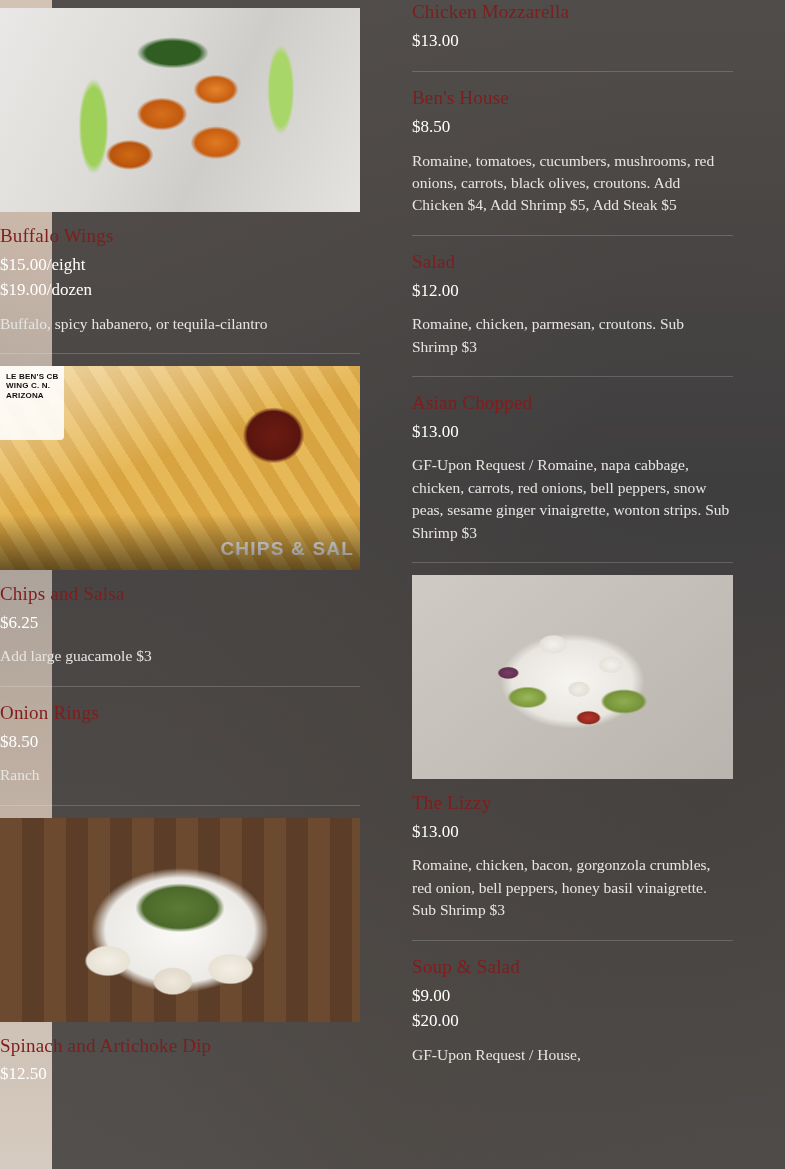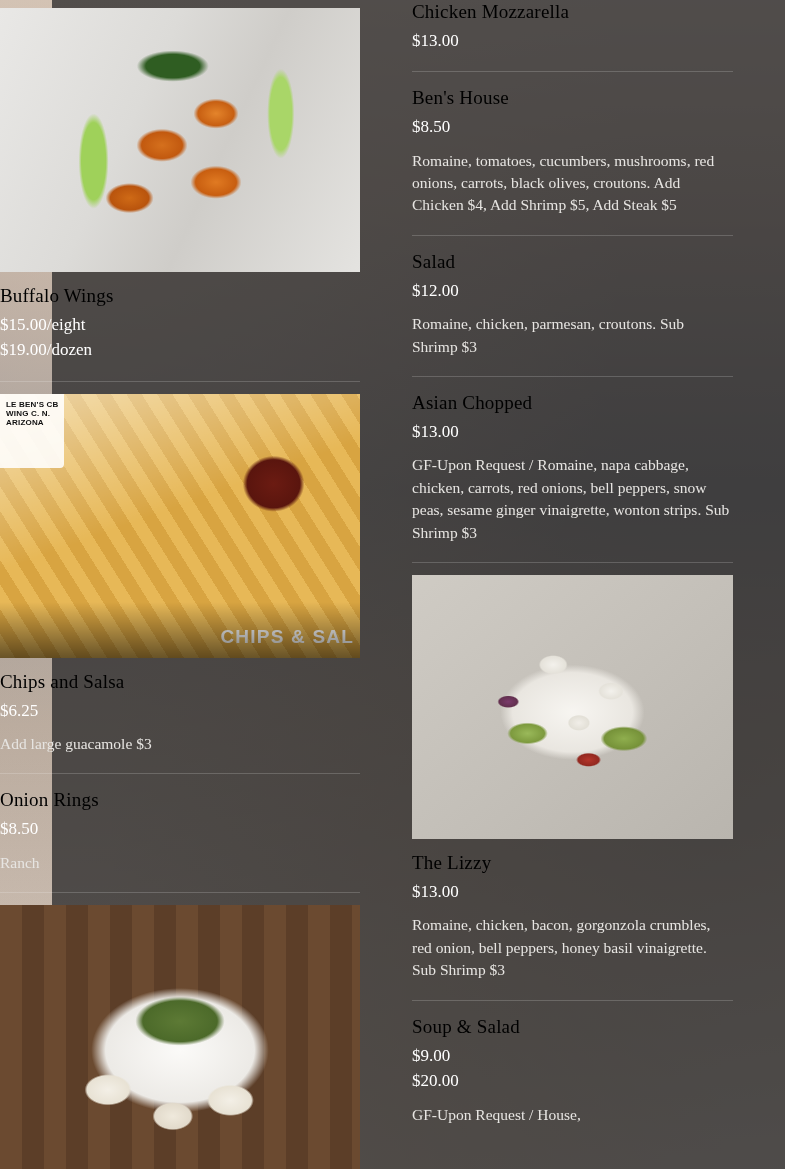--- a/index.html
+++ b/index.html
@@ -62,30 +62,30 @@
 
   
   .item {
     border-bottom: 1px solid rgba(255,255,255,0.18);
     padding: 0 0 18px 0;
   }
   .item:last-child { border-bottom: none; }
 
   .item-photo {
     width: 100%;
-    height: 264px;
+    height: 204px;
     margin: 12px 0 12px 0;
     background-size: cover;
     background-position: center;
     position: relative;
     overflow: hidden;
   }
 
   .name {
-    color: #000000;
+    color: #7f1d1d;
     font-size: 19px;
     line-height: 1.25;
     margin: 6px 0 4px 0;
     font-family: "Liberation Serif", serif;
     letter-spacing: .2px;
   }
   .price-line {
     color: #ffffff;
     font-size: 17px;
     line-height: 1.5;
@@ -180,20 +180,21 @@
 <div class="columns">
 
   <div class="col col-left">
     <div class="col-inner" style="top:-4px;">
 
       <div class="item">
         <div class="item-photo ph-wings"></div>
         <div class="name">Buffalo Wings</div>
         <div class="price-line">$15.00/eight</div>
         <div class="price-line">$19.00/dozen</div>
+        <div class="desc">Buffalo, spicy habanero, or tequila-cilantro</div>
       </div>
 
       <div class="item">
         <div class="item-photo ph-chips">
           <div class="logo-bear">LE BEN'S CB WING C. N. ARIZONA</div>
           <div class="caption">CHIPS &amp; SAL</div>
         </div>
         <div class="name">Chips and Salsa</div>
         <div class="price-line">$6.25</div>
         <div class="desc">Add large guacamole $3</div>

